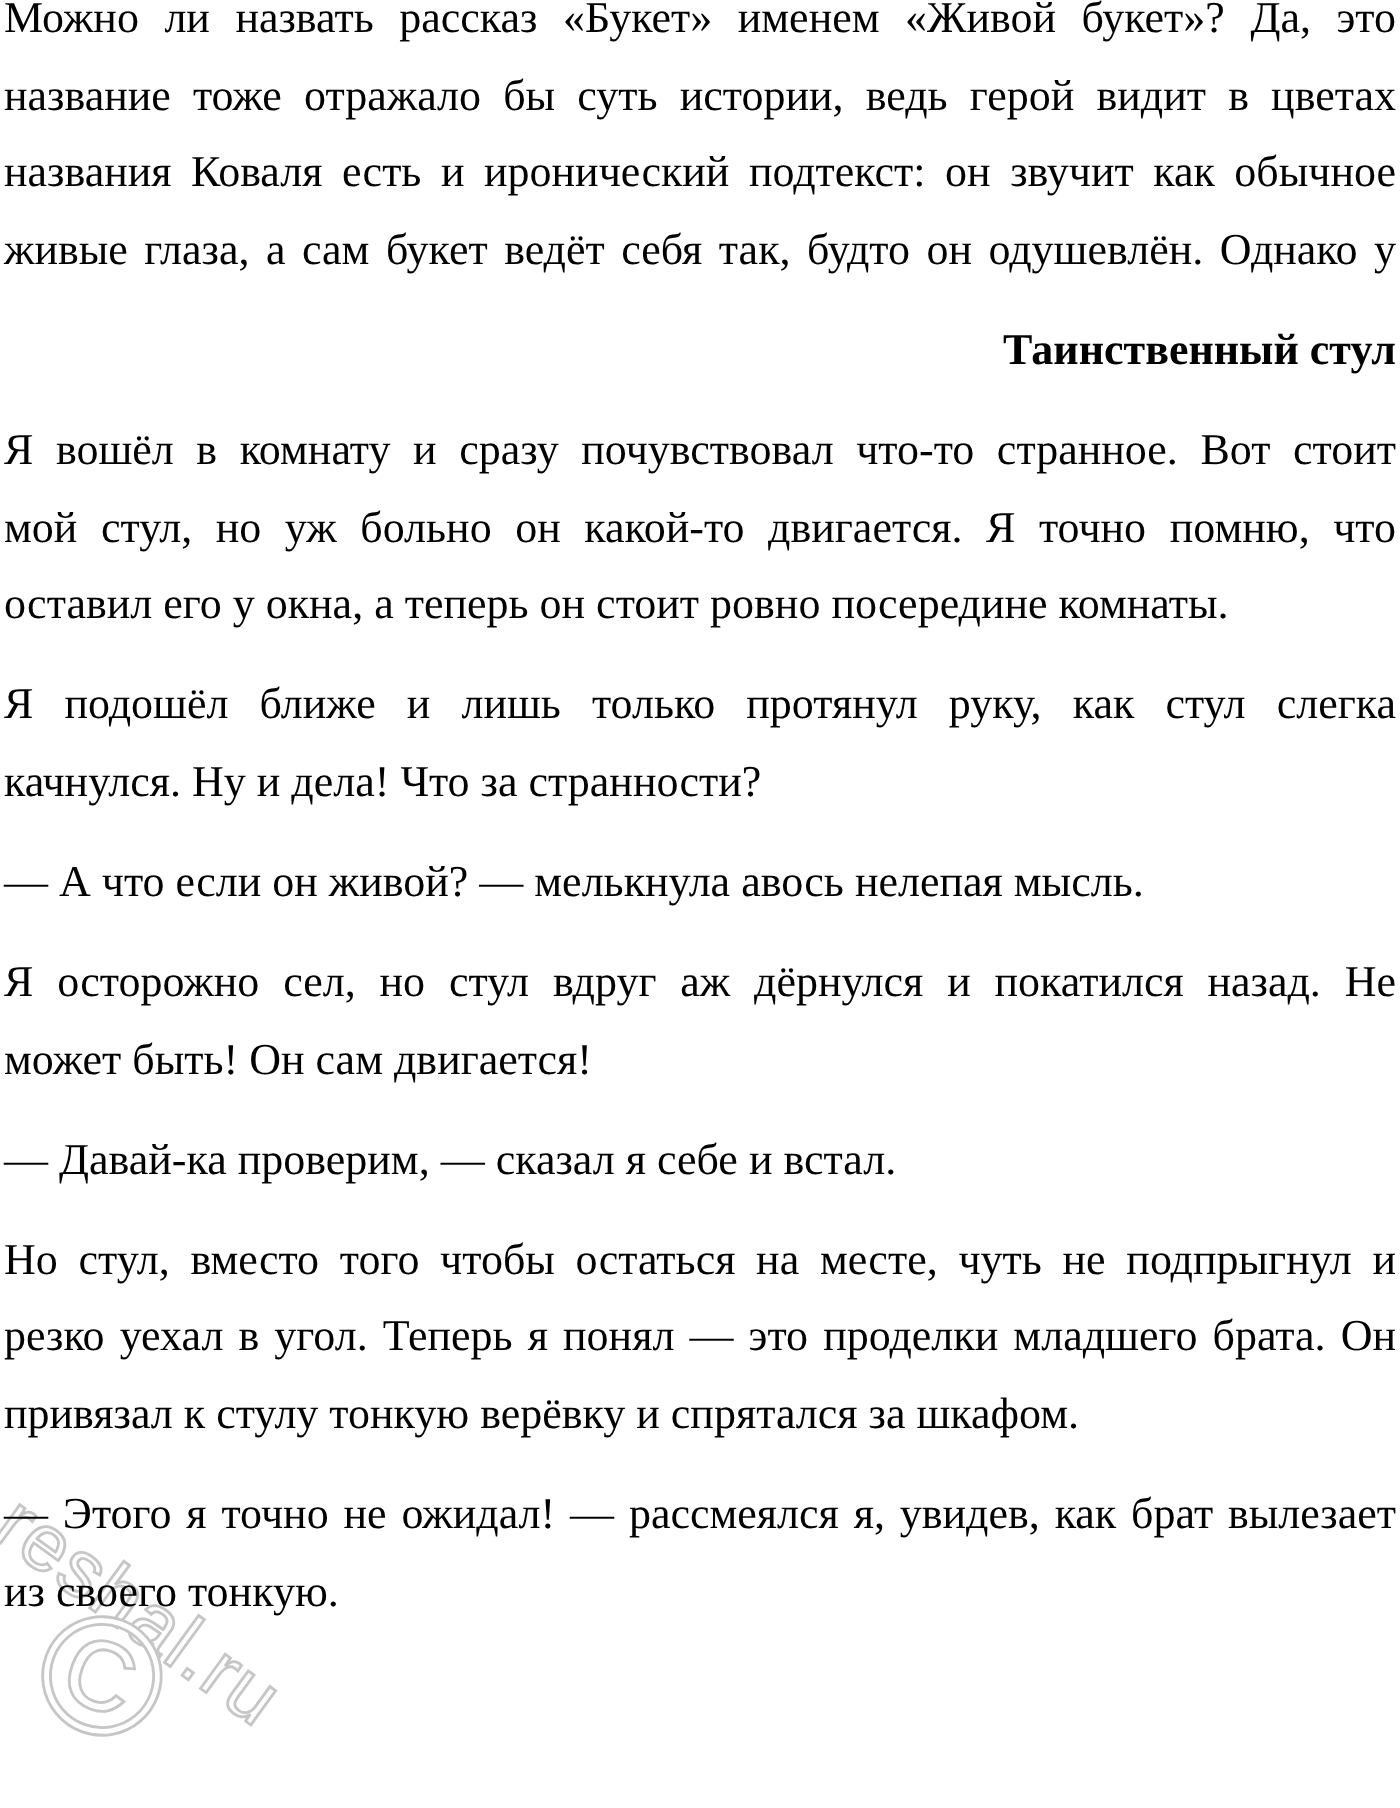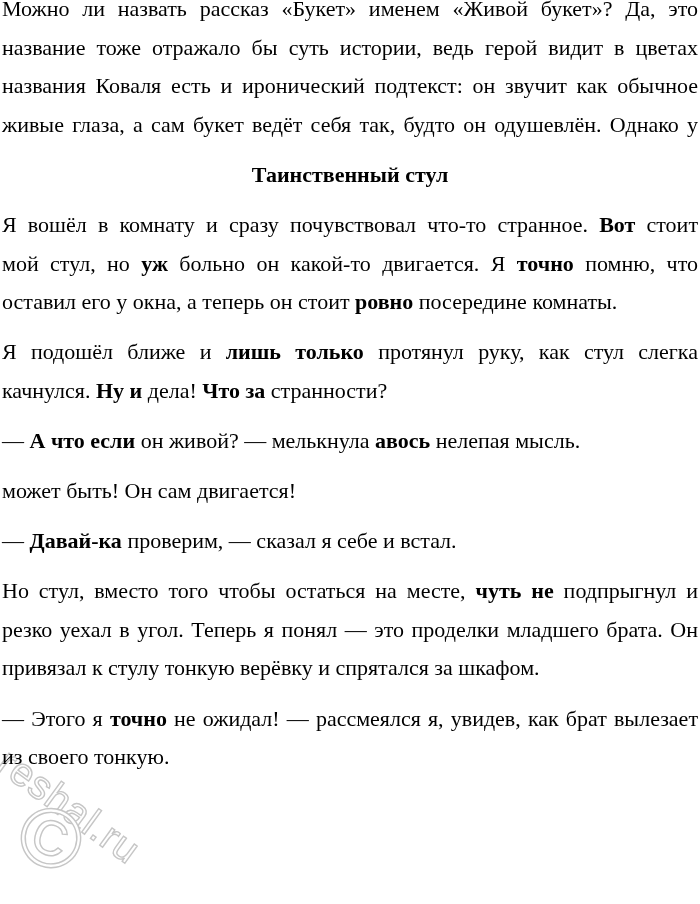--- a/index.html
+++ b/index.html
@@ -19,25 +19,25 @@
     padding: 0 2px;
     margin-top: -10px;
   }
   .para { margin: 0 0 11.5px 0; }
   .pline {
     text-align: justify;
     text-align-last: justify;
   }
   .pline.lastline { text-align-last: left; }
   .heading {
-    text-align: center;
+    text-align: right;
     font-weight: bold;
     margin: 0 0 11.5px 0;
   }
-  b { font-weight: bold; }
+  b { font-weight: normal; }
   .watermark {
     position: absolute;
     z-index: 0;
     pointer-events: none;
     color: #ffffff;
     -webkit-text-stroke: 1.4px #c6c6c6;
     font-family: "Liberation Sans", "DejaVu Sans", sans-serif;
     user-select: none;
   }
   .wm-text {
@@ -75,20 +75,21 @@
       <div class="pline lastline"><span>оставил его у окна, а теперь он стоит </span><b>ровно</b><span> посередине комнаты.</span></div>
     </div>
     <div class="para">
       <div class="pline"><span>Я подошёл ближе и </span><b>лишь только</b><span> протянул руку, как стул слегка</span></div>
       <div class="pline lastline"><span>качнулся. </span><b>Ну и</b><span> дела! </span><b>Что за</b><span> странности?</span></div>
     </div>
     <div class="para">
       <div class="pline lastline"><span>— </span><b>А что если</b><span> он живой? — мелькнула </span><b>авось</b><span> нелепая мысль.</span></div>
     </div>
     <div class="para">
+      <div class="pline"><span>Я осторожно сел, но стул вдруг </span><b>аж</b><span> дёрнулся и покатился назад. </span><b>Не</b></div>
       <div class="pline lastline"><span>может быть! Он сам двигается!</span></div>
     </div>
     <div class="para">
       <div class="pline lastline"><span>— </span><b>Давай-ка</b><span> проверим, — сказал я себе и встал.</span></div>
     </div>
     <div class="para">
       <div class="pline"><span>Но стул, вместо того чтобы остаться на месте, </span><b>чуть не</b><span> подпрыгнул и</span></div>
       <div class="pline"><span>резко уехал в угол. Теперь я понял — это проделки младшего брата. Он</span></div>
       <div class="pline lastline"><span>привязал к стулу тонкую верёвку и спрятался за шкафом.</span></div>
     </div>

